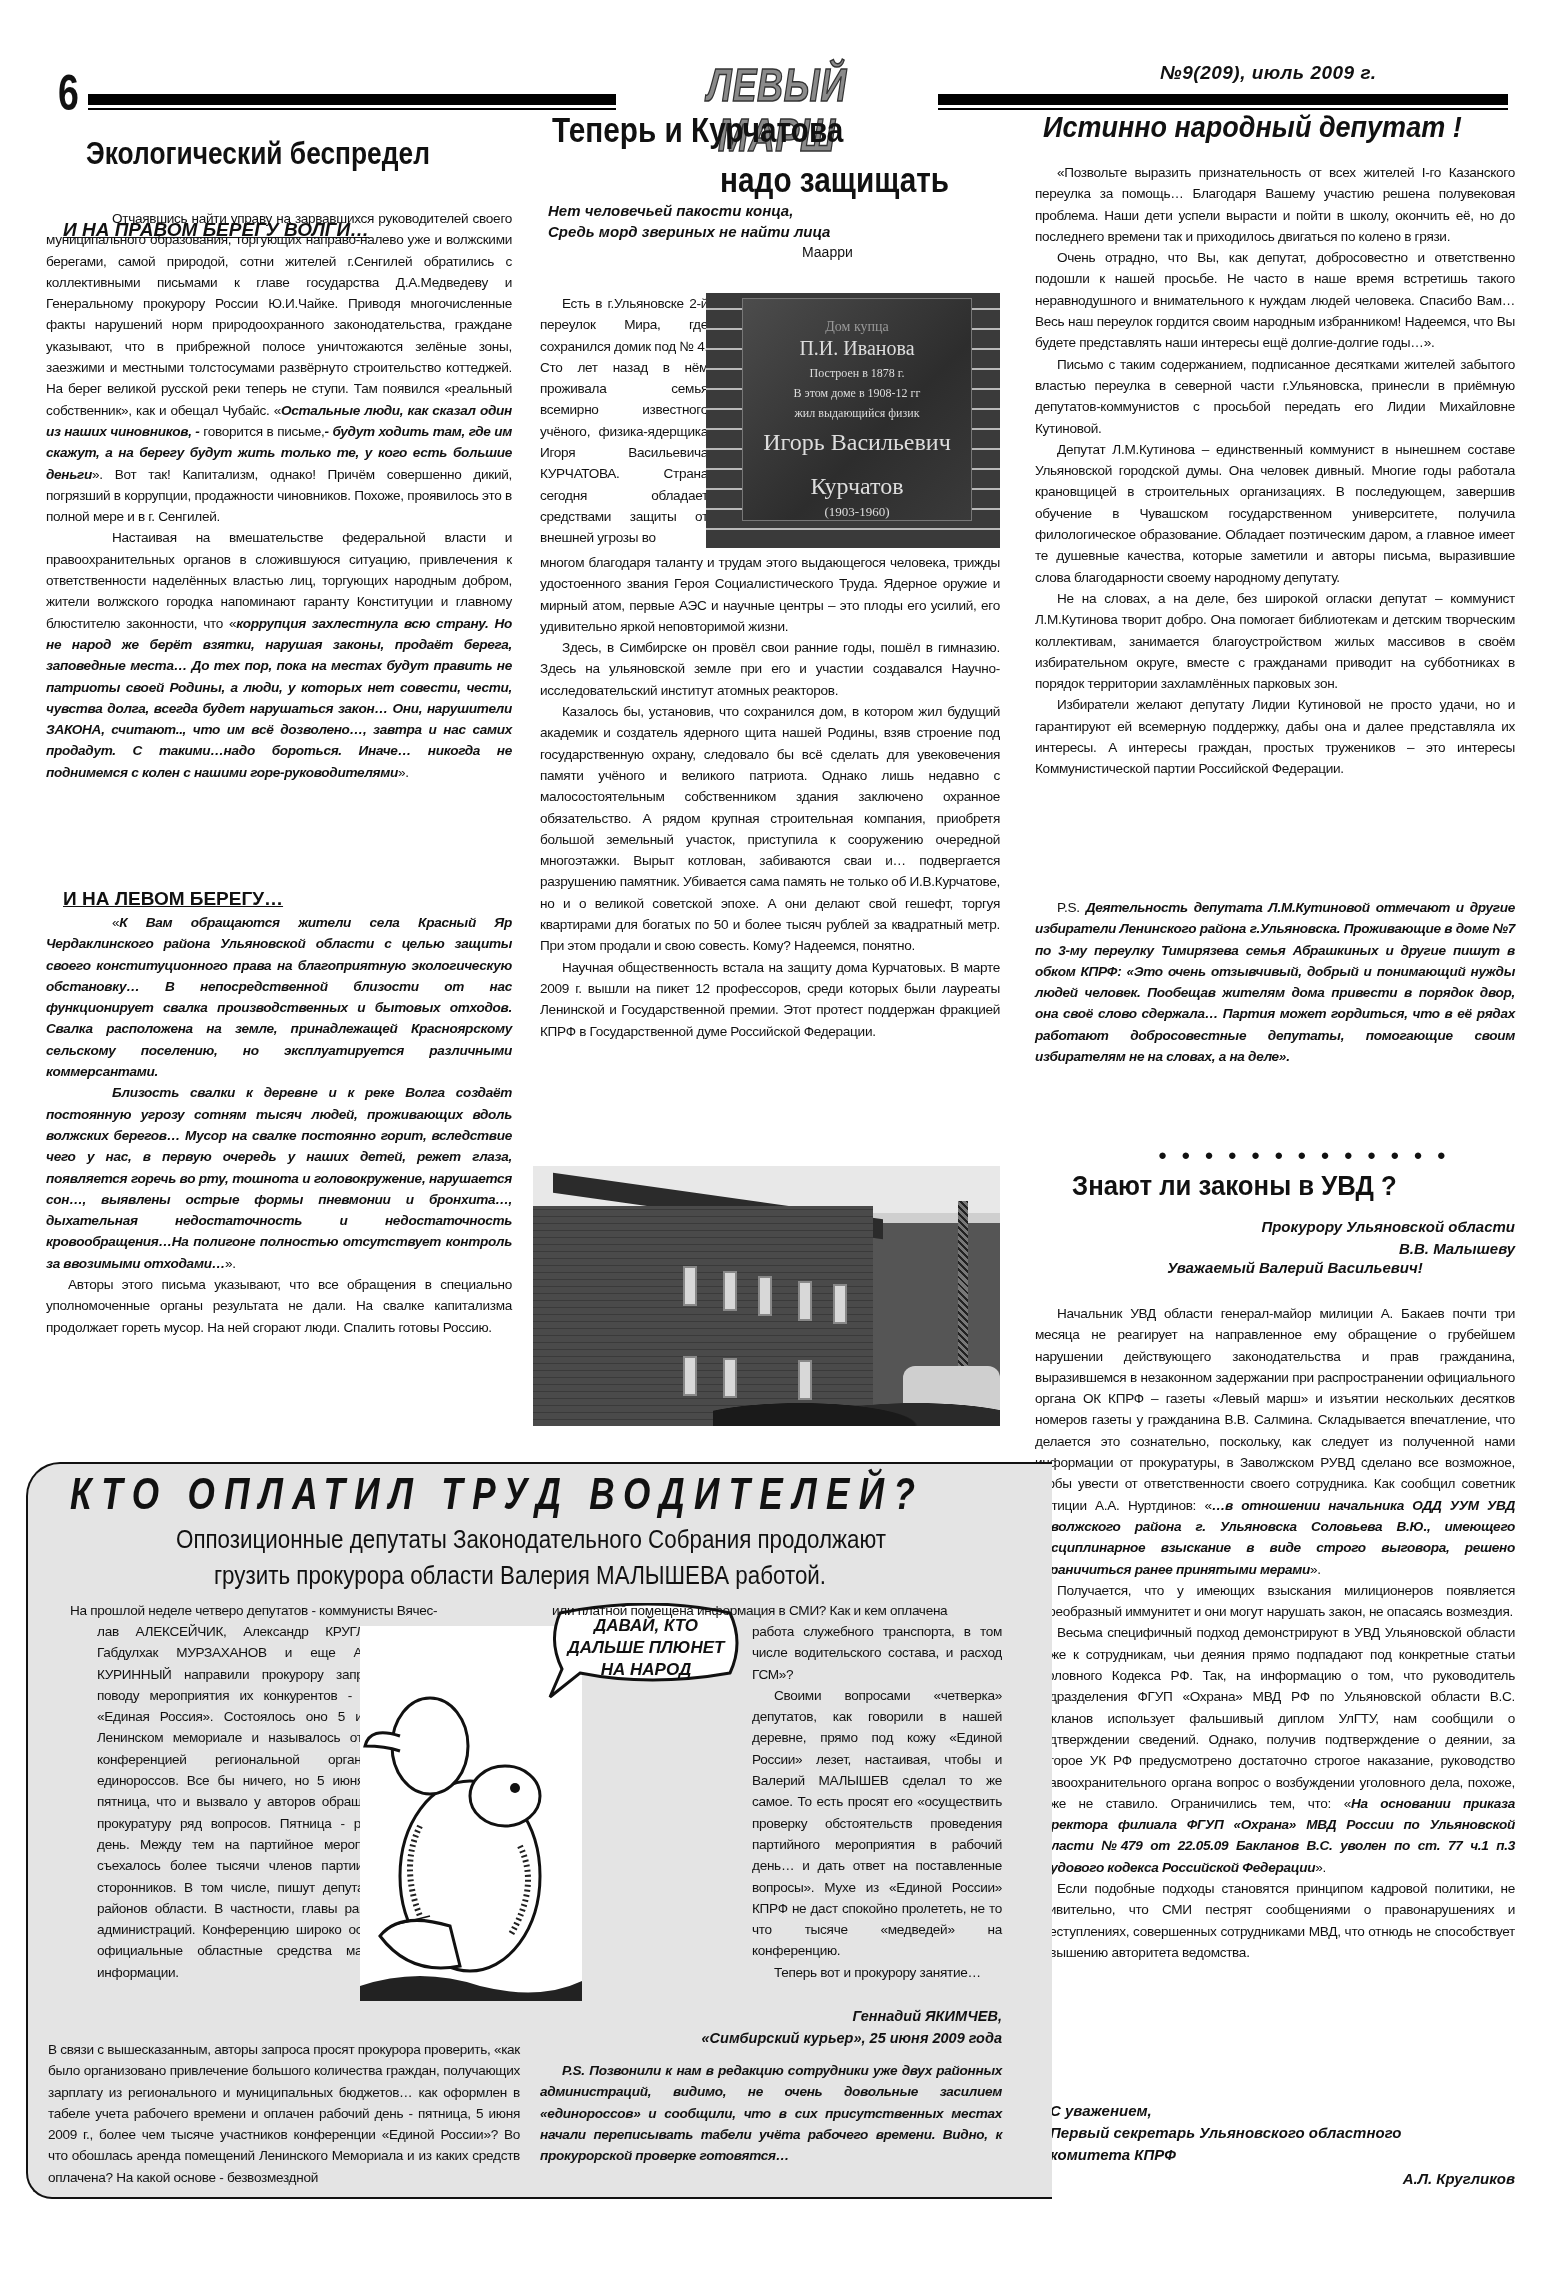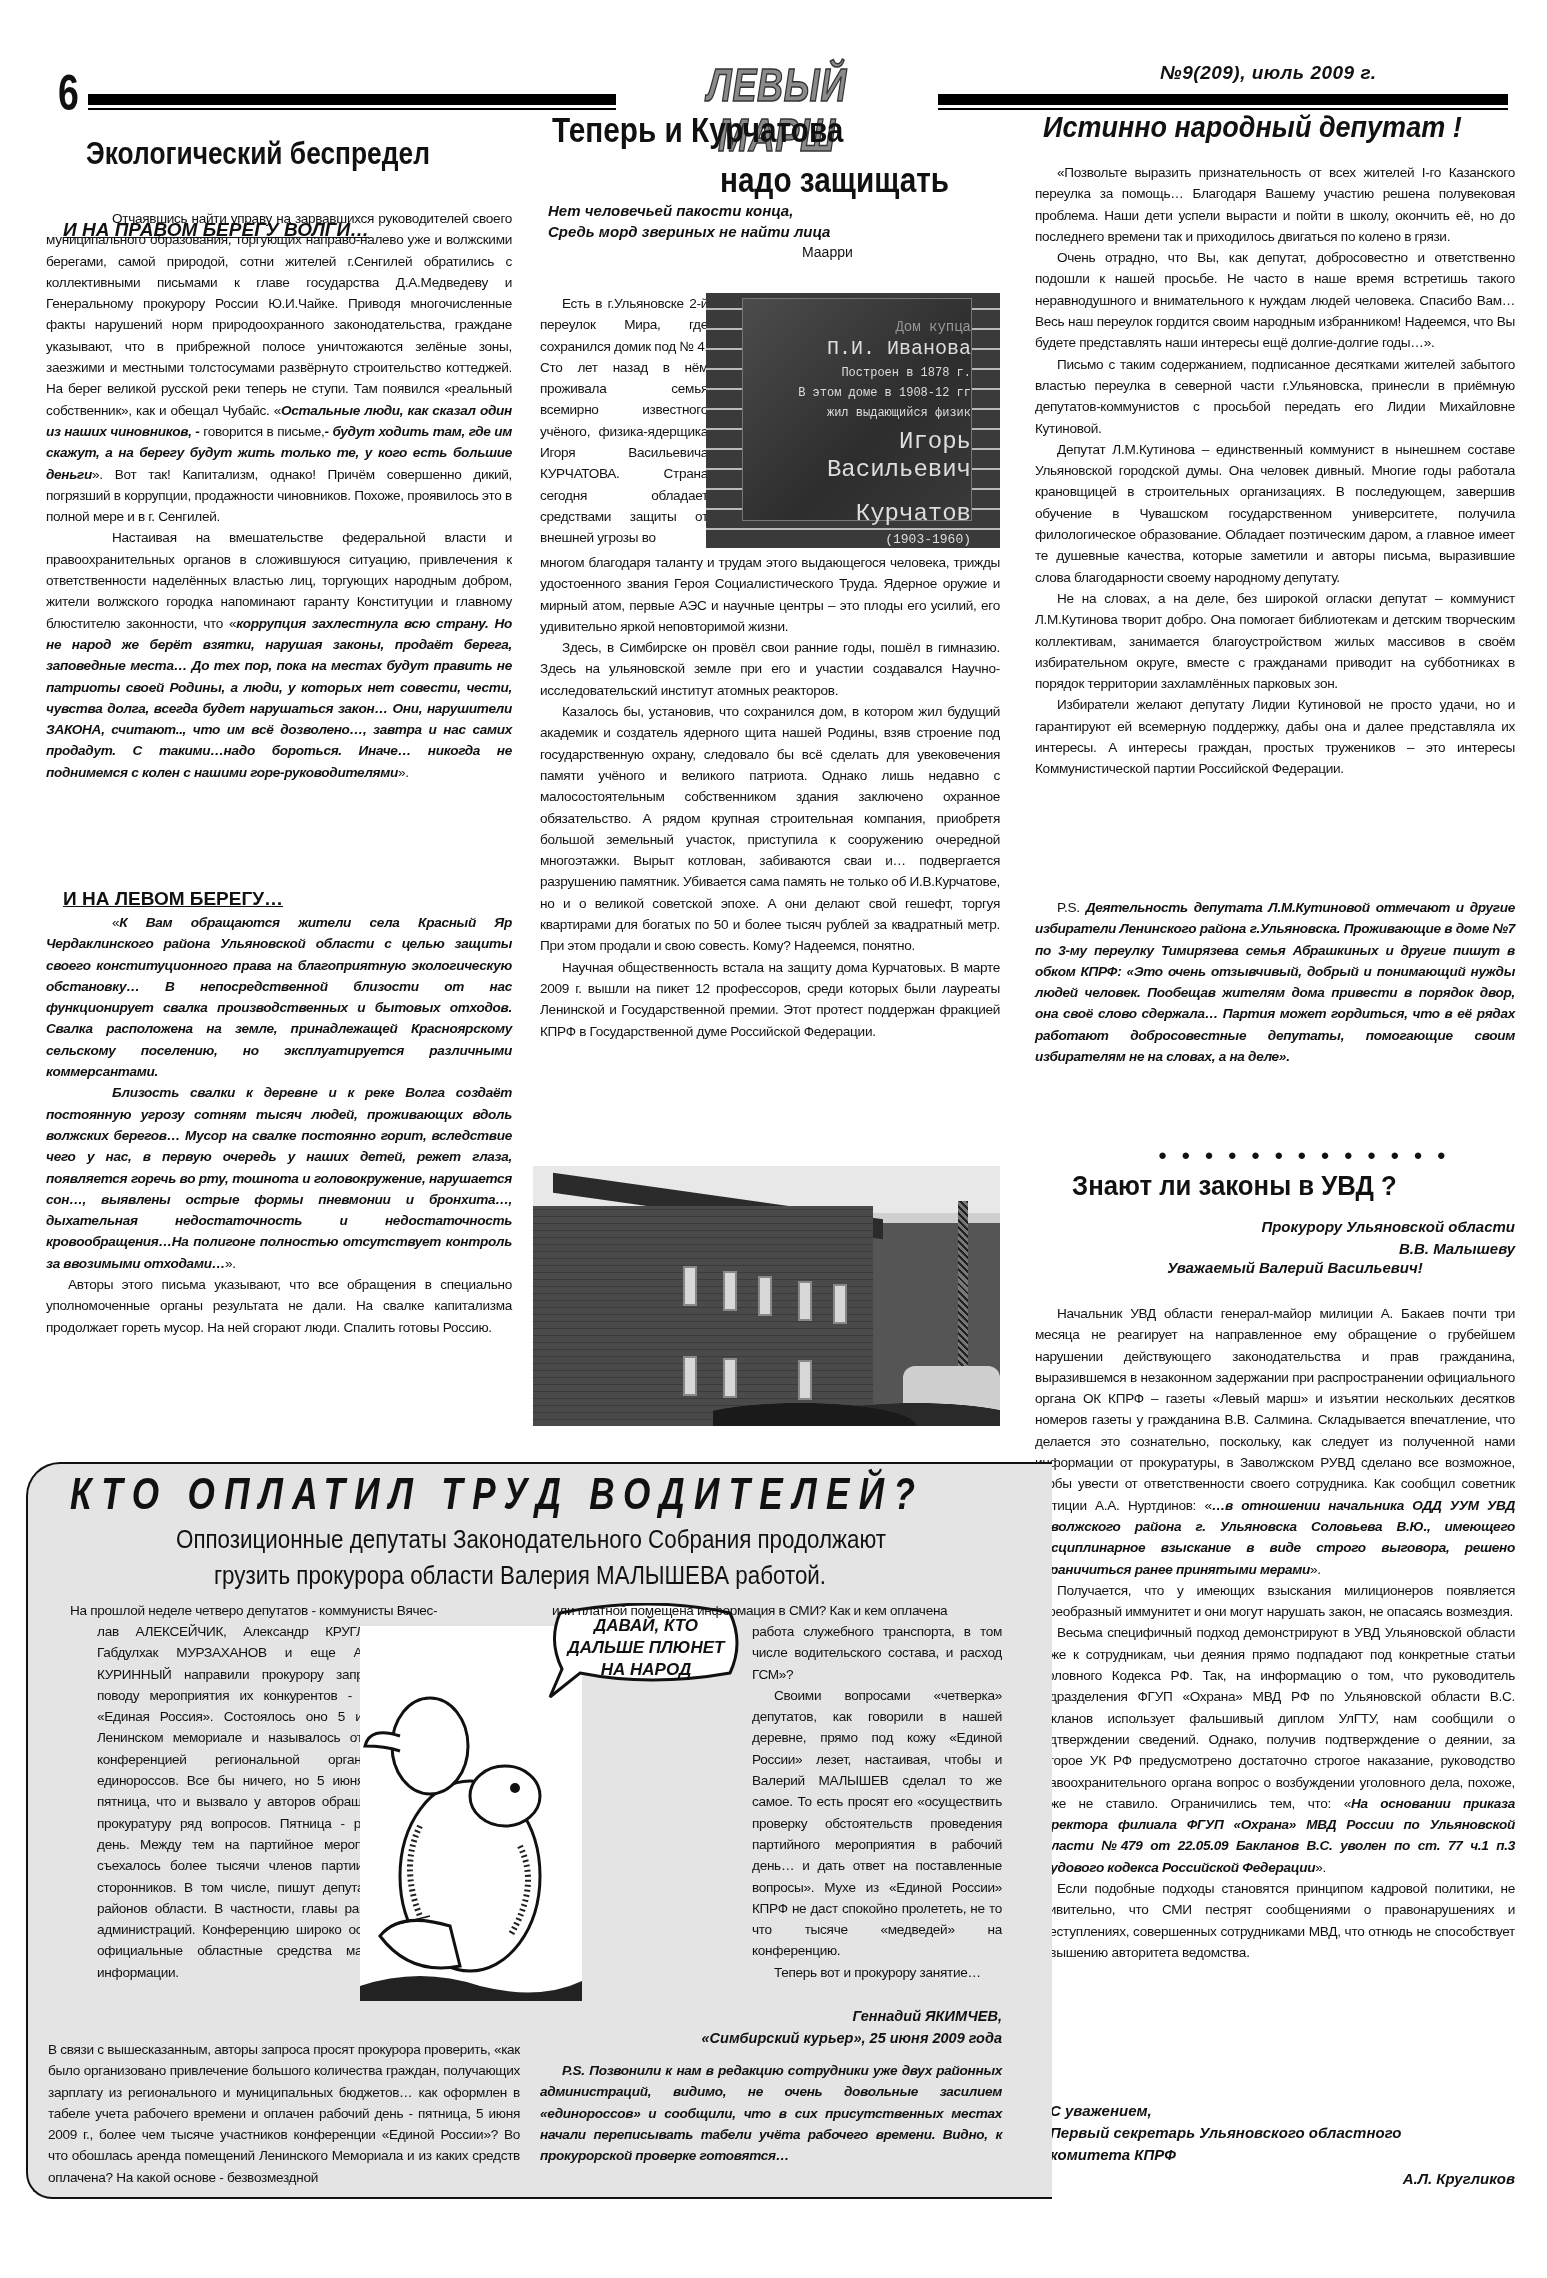--- a/index.html
+++ b/index.html
@@ -32,21 +32,21 @@
   #kur-title1 { left: 552px; top: 110px; font-size: 35px; font-weight: bold; transform: scaleX(0.85); transform-origin: left top; white-space: nowrap; }
   #kur-title2 { left: 720px; top: 160px; font-size: 35px; font-weight: bold; transform: scaleX(0.85); transform-origin: left top; white-space: nowrap; }
   #kur-epigraph { left: 548px; top: 200px; width: 440px; font-size: 15px; line-height: 21px; }
   #kur-epigraph .line { font-weight: bold; font-style: italic; }
   #kur-epi-author { display: block; padding-left: 254px; font-size: 14px; }
   #kur-body-top { left: 540px; top: 293px; width: 168px; }
   #kur-body-main { left: 540px; top: 552px; width: 460px; }
   #plaque-photo { left: 706px; top: 293px; width: 294px; height: 255px; background: #2a2a2a; overflow: hidden; }
   #plaque-photo .bricks { position: absolute; inset: 0; background:
       repeating-linear-gradient(0deg, #3a3a3a 0 18px, #b9b9b9 18px 20px); }
-  #plaque-photo .slab { position: absolute; left: 36px; top: 5px; width: 230px; height: 223px; background: linear-gradient(135deg,#4c4c4c,#2d2d2d 60%,#3a3a3a); border: 1px solid #777; text-align: right; color: #ddd; font-family: Liberation Mono, monospace; }
+  #plaque-photo .slab { position: absolute; left: 36px; top: 5px; width: 230px; height: 223px; background: linear-gradient(135deg,#4c4c4c,#2d2d2d 60%,#3a3a3a); border: 1px solid #777; text-align: center; color: #ddd; font-family: Liberation Serif, serif; }
   #plaque-photo .slab span { display: block; }
   .pl1 { margin-top: 20px; font-size: 14px; color: #999; }
   .pl2 { font-size: 20px; margin-top: 2px; }
   .pl3 { font-size: 12px; margin-top: 6px; line-height: 14px; }
   .pl4 { font-size: 24px; margin-top: 8px; line-height: 28px; }
   .pl5 { font-size: 13px; margin-top: 4px; }
   #house-photo { left: 533px; top: 1166px; width: 467px; height: 260px; background: linear-gradient(180deg,#e8e8e8 0 18%, #cfcfcf 18% 22%, #555 22%); overflow: hidden; }
   #house-photo .bldg { position: absolute; left: 0; top: 40px; width: 340px; height: 220px; background: repeating-linear-gradient(0deg,#4a4a4a 0 6px,#3a3a3a 6px 7px); }
   #house-photo .roof { position: absolute; left: 20px; top: 30px; width: 330px; height: 20px; background: #2b2b2b; transform: skewY(8deg); }
   #house-photo .win { position: absolute; width: 14px; height: 40px; background: #d8d8d8; border: 2px solid #888; }

